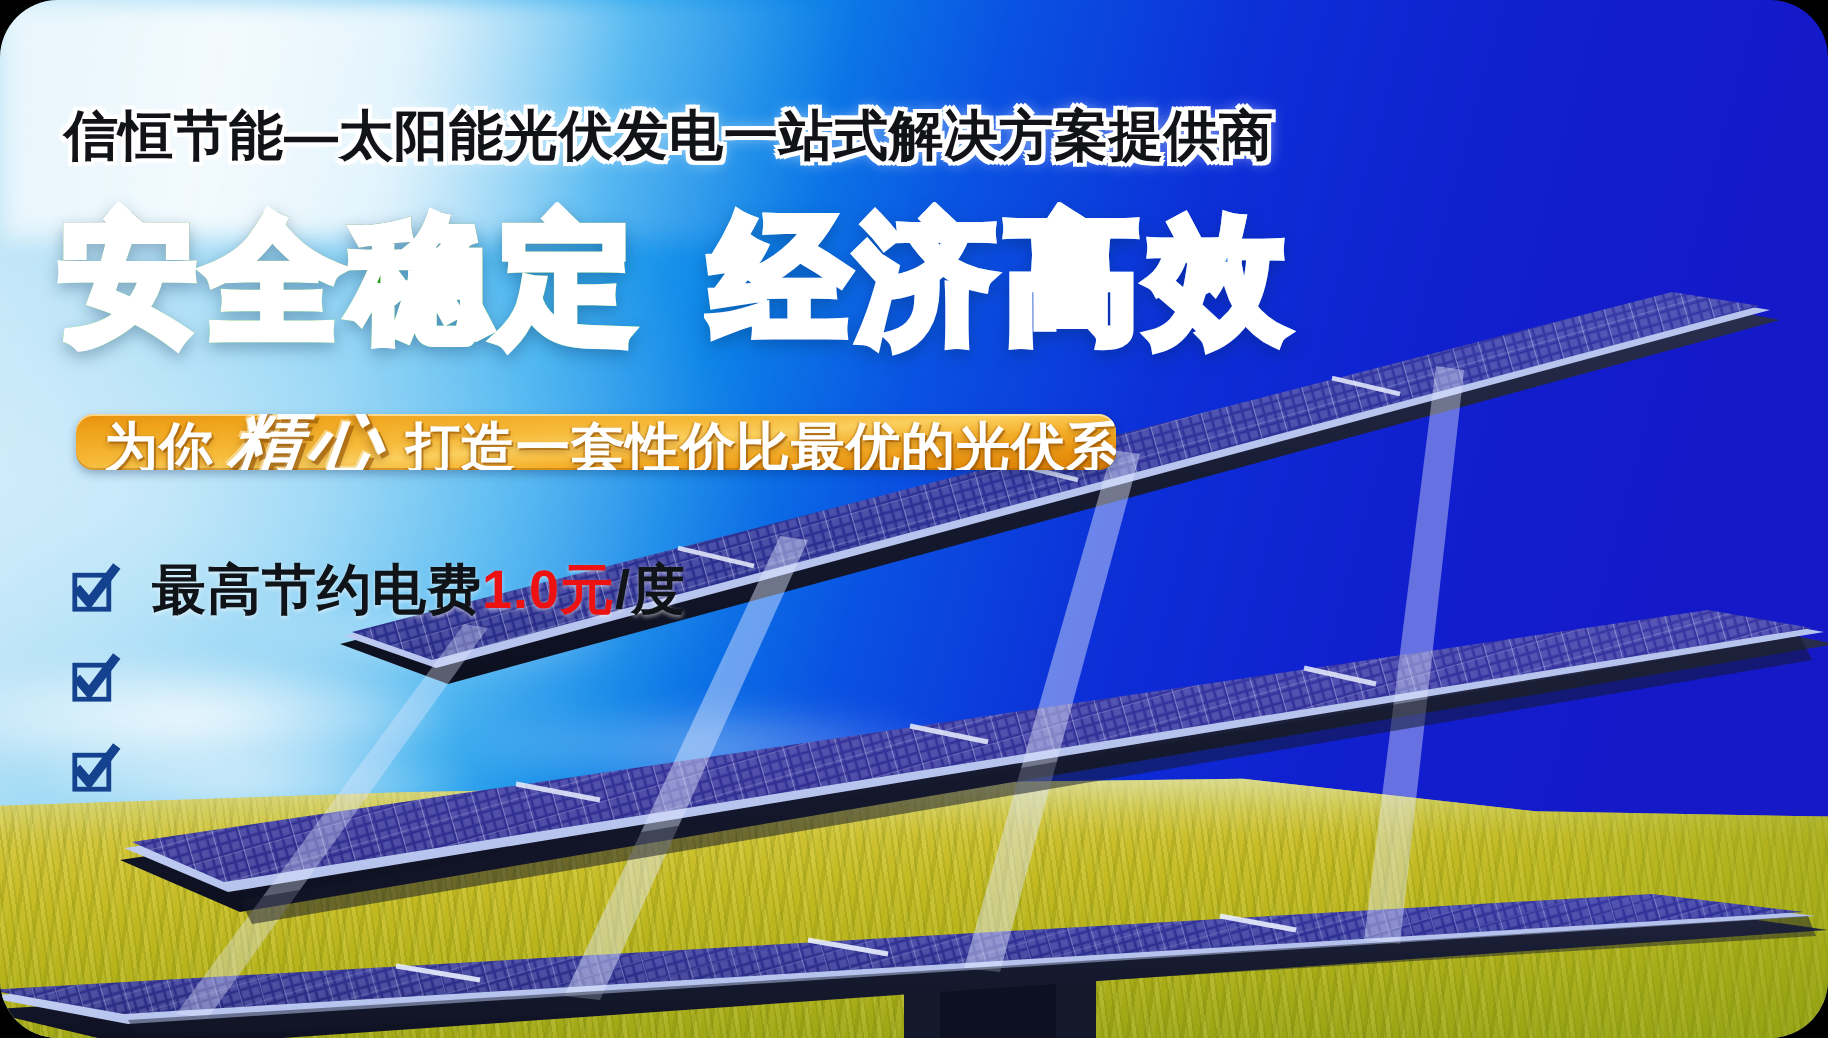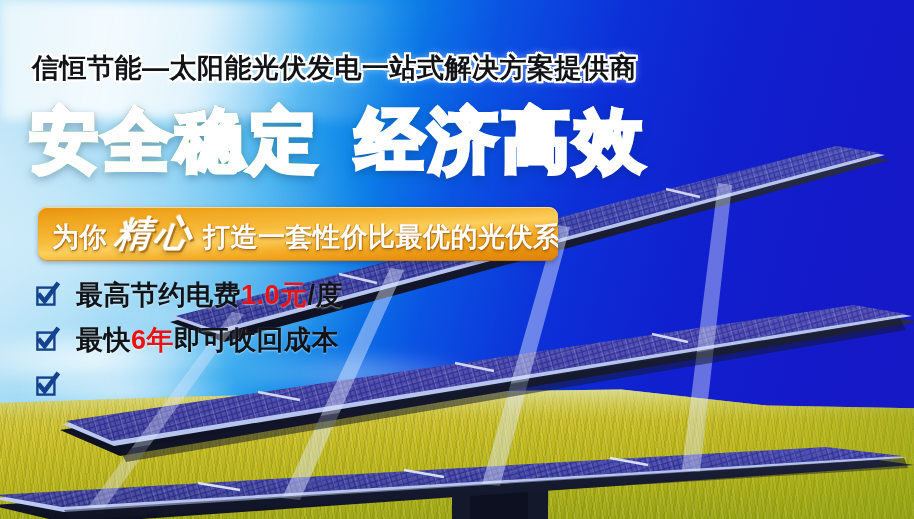--- a/index.html
+++ b/index.html
@@ -7,20 +7,21 @@
     padding: 0;
     background: #000;
   }
   #banner {
     position: relative;
     width: 914px;
     height: 519px;
     overflow: hidden;
     font-family: "Liberation Sans", "DejaVu Sans", sans-serif;
     user-select: none;
+    border-radius: 29px;
   }
 
   
   .sky {
     position: absolute;
     inset: 0;
     background:
       linear-gradient(105deg,
         #bfe6f7 0%,
         #a9ddf6 7%,
@@ -176,21 +177,21 @@
       #cfe8ff 0%, #8fc4f7 16%, #3f8ae8 42%, #1452d8 70%, #0b2fc2 100%);
     -webkit-background-clip: text;
     background-clip: text;
     color: transparent;
   }
 
   
   .ribbon {
     position: absolute;
     left: 38px; top: 207px;
-    width: 520px; height: 54px;
+    width: 520px; height: 28px;
     border-radius: 9px;
     background: linear-gradient(176deg,
       #e8900f 0%,
       #efa31b 14%,
       #f7bb3b 40%,
       #fbcf5d 52%,
       #f4ad27 68%,
       #e7900e 86%,
       #dd8108 100%);
     box-shadow:
@@ -409,23 +410,20 @@
       </span>
     </div>
 
     <div class="bullet-row">
       <span class="check-box">
         <svg width="22" height="22" viewBox="0 0 22 22">
           <rect x="1.4" y="3.6" width="17" height="17" fill="none" stroke="#14428f" stroke-width="2.4"></rect>
           <path d="M3.8 11.6 L8.6 17.2 L21 0.8" fill="none" stroke="#14428f" stroke-width="4.6" stroke-linecap="square" stroke-linejoin="miter"></path>
         </svg>
       </span>
-      <span class="bullet-text">
-        <span>最快</span><span class="hl-red">6年</span><span>即可收回成本</span>
-      </span>
     </div>
 
     <div class="bullet-row">
       <span class="check-box">
         <svg width="22" height="22" viewBox="0 0 22 22">
           <rect x="1.4" y="3.6" width="17" height="17" fill="none" stroke="#14428f" stroke-width="2.4"></rect>
           <path d="M3.8 11.6 L8.6 17.2 L21 0.8" fill="none" stroke="#14428f" stroke-width="4.6" stroke-linecap="square" stroke-linejoin="miter"></path>
         </svg>
       </span>
     </div>

